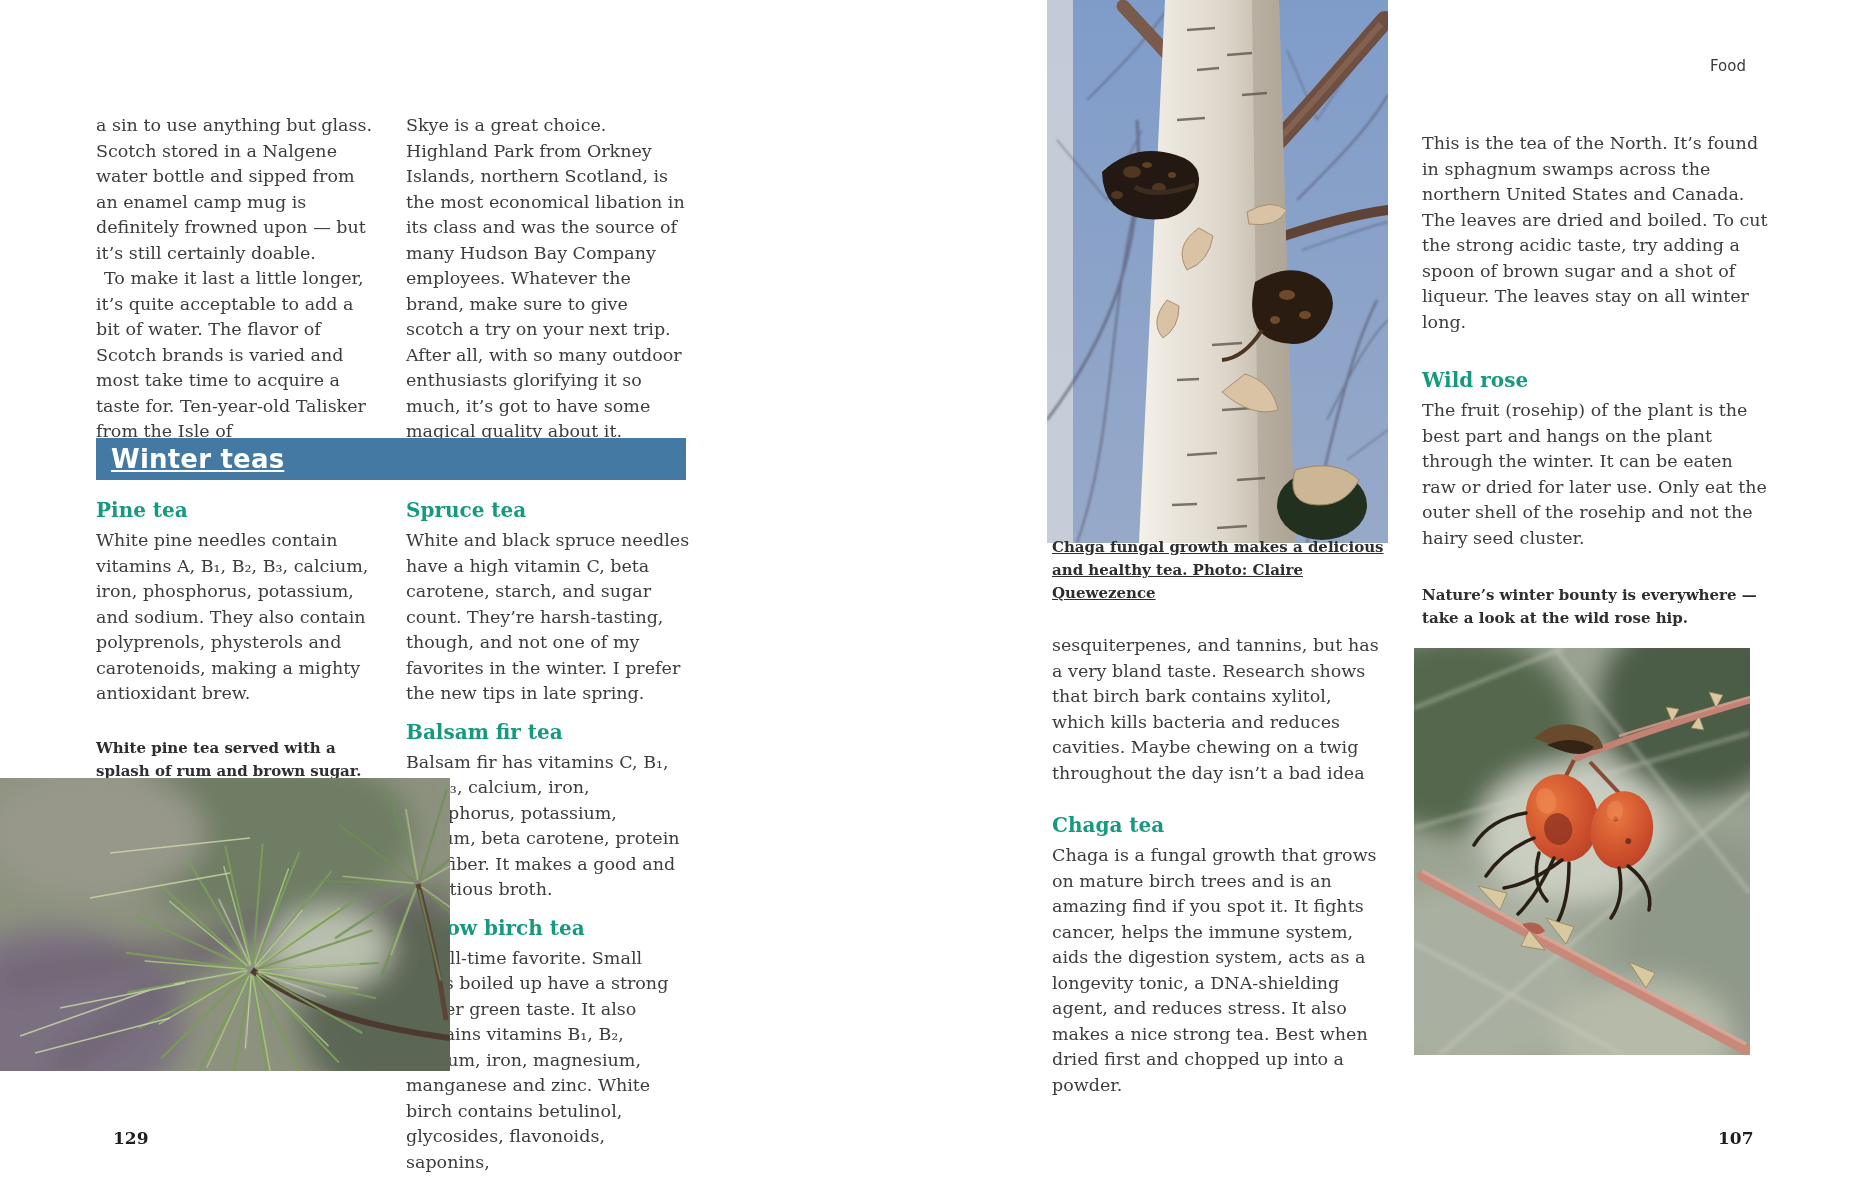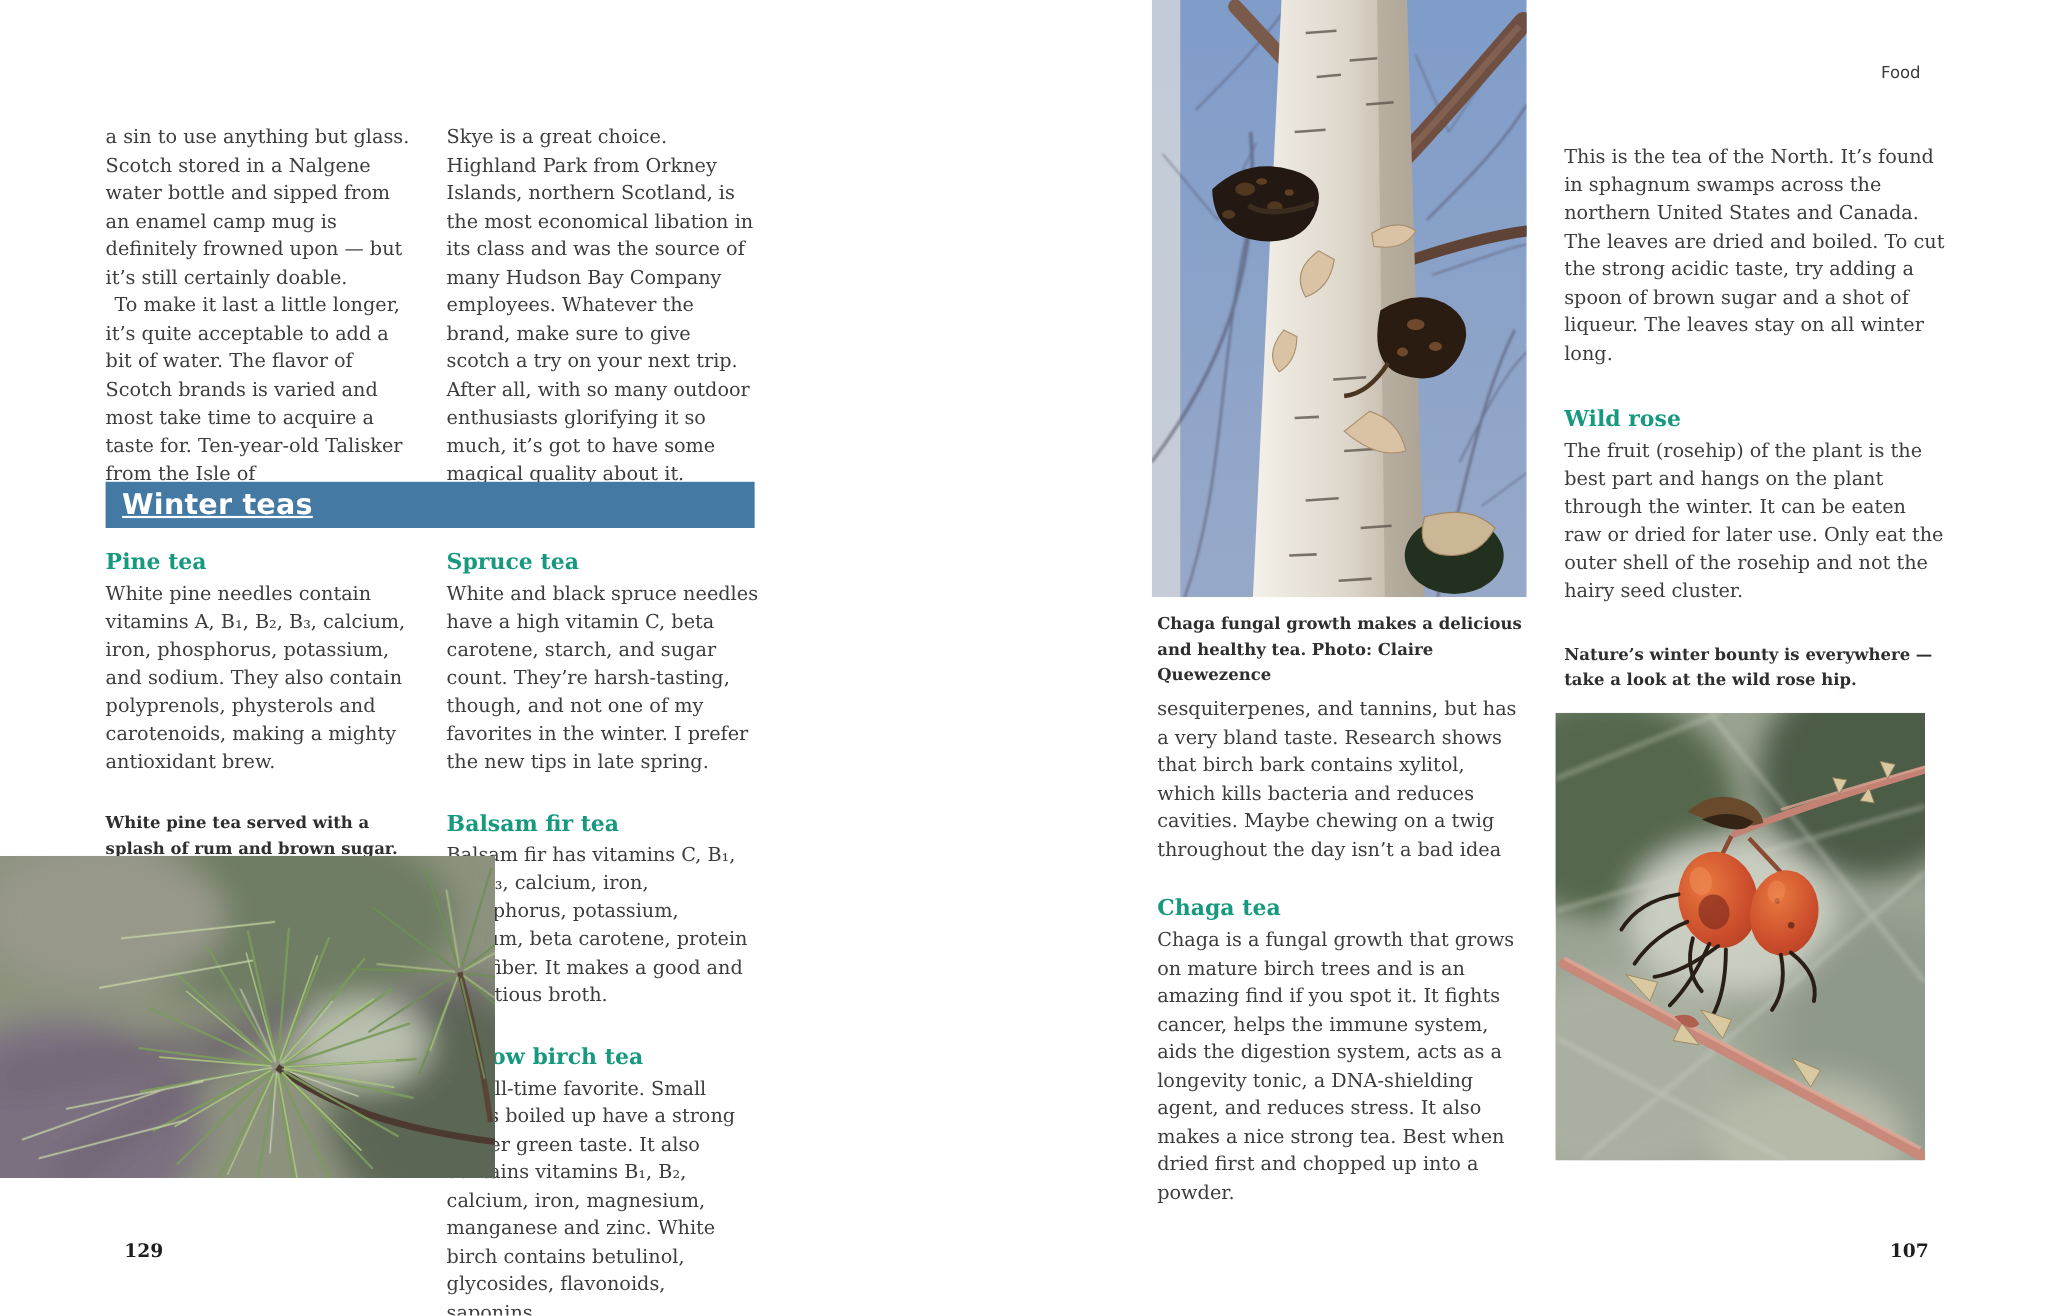--- a/index.html
+++ b/index.html
@@ -10,21 +10,21 @@
 
   .bodytext { font-size:17.5px; line-height:25.5px; color:#3c3c3c; text-align:left; }
   .bodytext p { margin:0; }
   .indent2 { text-indent:8px; }
 
   .banner { background:#4379a3; height:42px; line-height:42px; padding-left:15px;
             font-family:"DejaVu Sans", "Liberation Sans", sans-serif;
             font-weight:bold; font-size:26px; color:#ffffff; letter-spacing:0.2px; }
 
   .tea-title { font-size:20px; font-weight:bold; color:#17997f; line-height:26px; margin:0 0 5px 0; }
-  .tea-section + .tea-section { margin-top:28px; }
+  .tea-section + .tea-section { margin-top:12px; }
   .gap30 { margin-top:30px; }
 
   .caption { font-size:15px; font-weight:bold; line-height:23px; color:#2e2e2e; }
 
   .running-header { font-family:"DejaVu Sans", "Liberation Sans", sans-serif;
                     font-size:15px; color:#3a3a3a; }
 
   .pagenum { font-size:17px; font-weight:bold; color:#1e1e1e; }
 
   .photo { display:block; overflow:hidden; }
@@ -233,21 +233,21 @@
     <g fill="#7a5230" opacity="0.85">
         <ellipse cx="240" cy="295" rx="8" ry="5"></ellipse>
         <ellipse cx="258" cy="315" rx="6" ry="4"></ellipse>
         <ellipse cx="228" cy="320" rx="5" ry="4"></ellipse>
       </g>
     <path d="M148,185 q-40,14 -60,2" stroke="#3a2c1e" stroke-width="5" fill="none"></path>
     <path d="M215,330 q-18,28 -40,30" stroke="#4a3422" stroke-width="4" fill="none"></path>
   </svg>
 </div>
 
-<div class="abs caption" style="left:1052px; top:556px; width:335px;">Chaga fungal growth makes a delicious and healthy tea. Photo: Claire Quewezence</div>
+<div class="abs caption" style="left:1052px; top:536px; width:335px;text-decoration:underline;">Chaga fungal growth makes a delicious and healthy tea. Photo: Claire Quewezence</div>
 
 <div class="abs" style="left:1052px; top:633px; width:335px;">
   <div class="bodytext">sesquiterpenes, and tannins, but has a very bland taste. Research shows that birch bark contains xylitol, which kills bacteria and reduces cavities. Maybe chewing on a twig throughout the day isn’t a bad idea</div>
   <div class="tea-section" style="margin-top:26px;">
     <h3 class="tea-title">Chaga tea</h3>
     <div class="bodytext">Chaga is a fungal growth that grows on mature birch trees and is an amazing find if you spot it. It fights cancer, helps the immune system, aids the digestion system, acts as a longevity tonic, a DNA-shielding agent, and reduces stress. It also makes a nice strong tea. Best when dried first and chopped up into a powder.</div>
   </div>
 </div>
 
 <div class="abs" style="left:1422px; top:131px; width:348px;">

